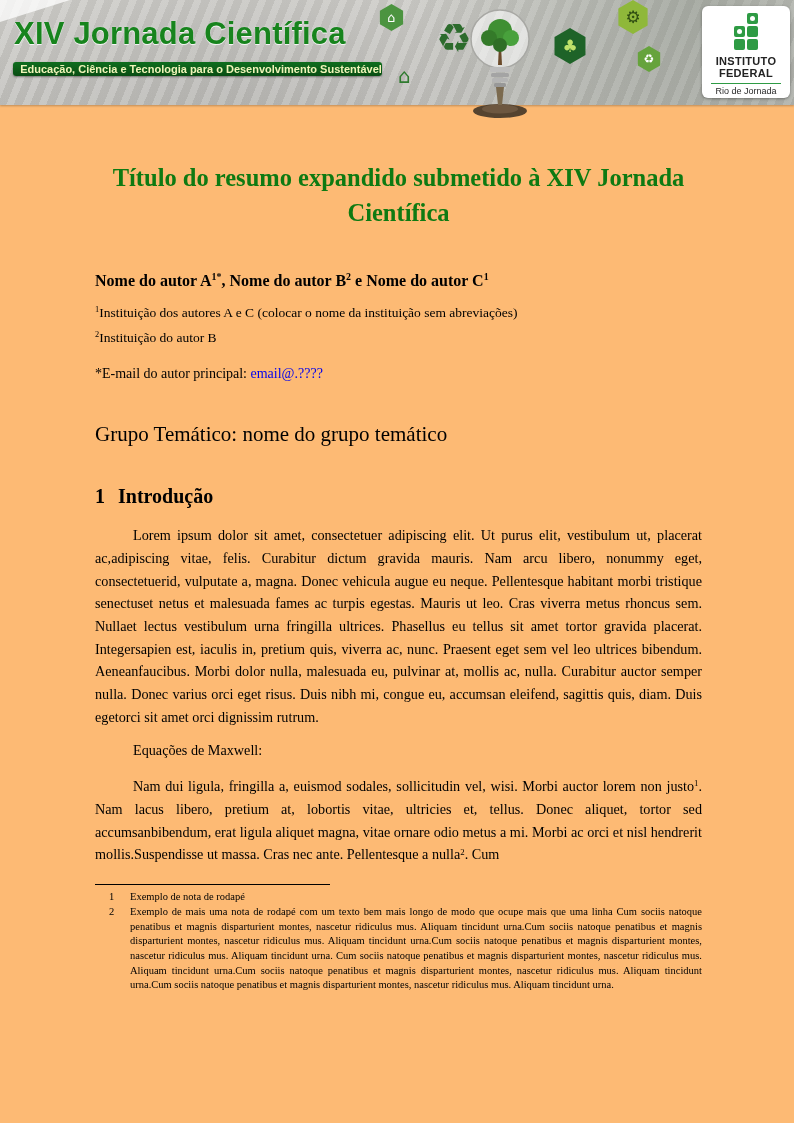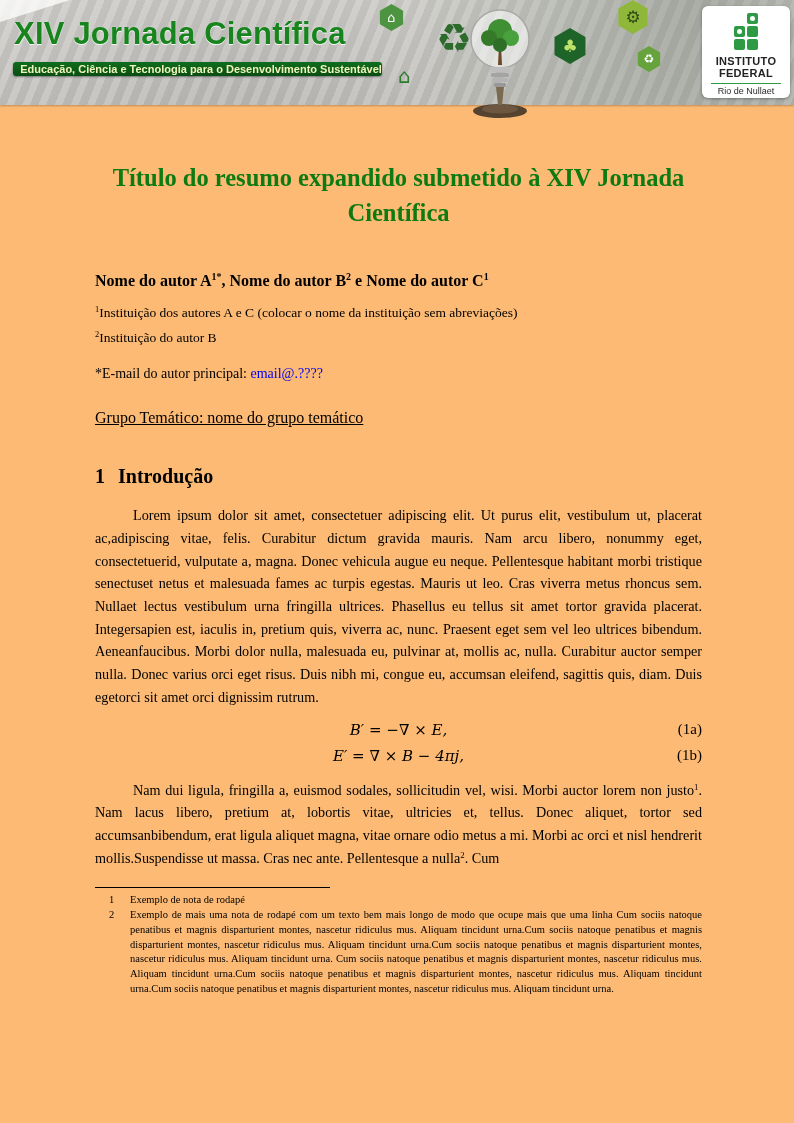--- a/index.html
+++ b/index.html
@@ -117,21 +117,21 @@
     font-size: 24.5px;
     line-height: 1.42;
     font-weight: 700;
     color: #0e7a12;
   }
   .authors { margin-top: 41px; font-size: 16px; font-weight: 700; }
   sup { font-size: 62%; line-height: 0; vertical-align: baseline; position: relative; top: -0.55em; }
   .affils { margin-top: 11px; font-size: 13.5px; line-height: 1.85; }
   .email-line { margin-top: 15px; font-size: 14px; }
   .email-link { color: #0000ee; cursor: pointer; }
-  .grupo { margin-top: 27px; font-size: 16px; text-decoration: underline; }
+  .grupo { margin-top: 40px; font-size: 21px; }
 
   .section-heading { margin-top: 38px; font-size: 20px; font-weight: 700; }
   .section-heading .sec-num { margin-right: 13px; }
 
   .para {
     margin: 14px 0 0;
     font-size: 14.2px;
     line-height: 1.6;
     text-align: justify;
     text-indent: 38px;
@@ -217,21 +217,21 @@
             <span class="dot"></span>
           </div>
         <div class="if-sq"></div>
         <div class="if-sq"></div>
         <div class="if-sq"></div>
       </div>
       <div class="if-name">
         <div>INSTITUTO</div>
         <div>FEDERAL</div>
       </div>
-      <div class="if-region">Rio de Nullaet</div>
+      <div class="if-region">Rio de Jornada</div>
     </div>
   </header>
 
   <main class="sheet">
 
     <h1 class="paper-title">Título do resumo expandido submetido à XIV Jornada Científica</h1>
 
     <div class="authors">
       <span>Nome do autor A</span><sup>1*</sup><span>, </span><span>Nome do autor B</span><sup>2</sup><span> e </span><span>Nome do autor C</span><sup>1</sup>
     </div>
@@ -246,31 +246,22 @@
     </div>
 
     <div class="grupo">Grupo Temático: nome do grupo temático</div>
 
     <h2 class="section-heading">
       <span class="sec-num">1</span><span>Introdução</span>
     </h2>
 
     <p class="para">Lorem ipsum dolor sit amet, consectetuer adipiscing elit. Ut purus elit, vestibulum ut, placerat ac,adipiscing vitae, felis. Curabitur dictum gravida mauris. Nam arcu libero, nonummy eget, consectetuerid, vulputate a, magna. Donec vehicula augue eu neque. Pellentesque habitant morbi tristique senectuset netus et malesuada fames ac turpis egestas. Mauris ut leo. Cras viverra metus rhoncus sem. Nullaet lectus vestibulum urna fringilla ultrices. Phasellus eu tellus sit amet tortor gravida placerat. Integersapien est, iaculis in, pretium quis, viverra ac, nunc. Praesent eget sem vel leo ultrices bibendum. Aeneanfaucibus. Morbi dolor nulla, malesuada eu, pulvinar at, mollis ac, nulla. Curabitur auctor semper nulla. Donec varius orci eget risus. Duis nibh mi, congue eu, accumsan eleifend, sagittis quis, diam. Duis egetorci sit amet orci dignissim rutrum.</p>
 
-
-    <div class="equations">
-      <div class="eq-row">
-        <span class="eq-math">B′ = −∇ × E,</span>
-        <span class="eq-label">(1a)</span>
-      </div>
-      <div class="eq-row">
-        <span class="eq-math">E′ = ∇ × B − 4πj,</span>
-        <span class="eq-label">(1b)</span>
-      </div>
-    </div>
+    <p class="para eq-intro">Equações de Maxwell:</p>
+
 
     <p class="para">
       <span>Nam dui ligula, fringilla a, euismod sodales, sollicitudin vel, wisi. Morbi auctor lorem non justo</span><sup>1</sup><span>. Nam lacus libero, pretium at, lobortis vitae, ultricies et, tellus. Donec aliquet, tortor sed accumsanbibendum, erat ligula aliquet magna, vitae ornare odio metus a mi. Morbi ac orci et nisl hendrerit mollis.Suspendisse ut massa. Cras nec ante. Pellentesque a nulla</span><sup>2</sup><span>. Cum</span>
     </p>
 
     <footer class="footnotes">
       <div class="fn-rule"></div>
       <div class="fn-row">
         <span class="fn-num">1</span>
         <span class="fn-text">Exemplo de nota de rodapé</span>

